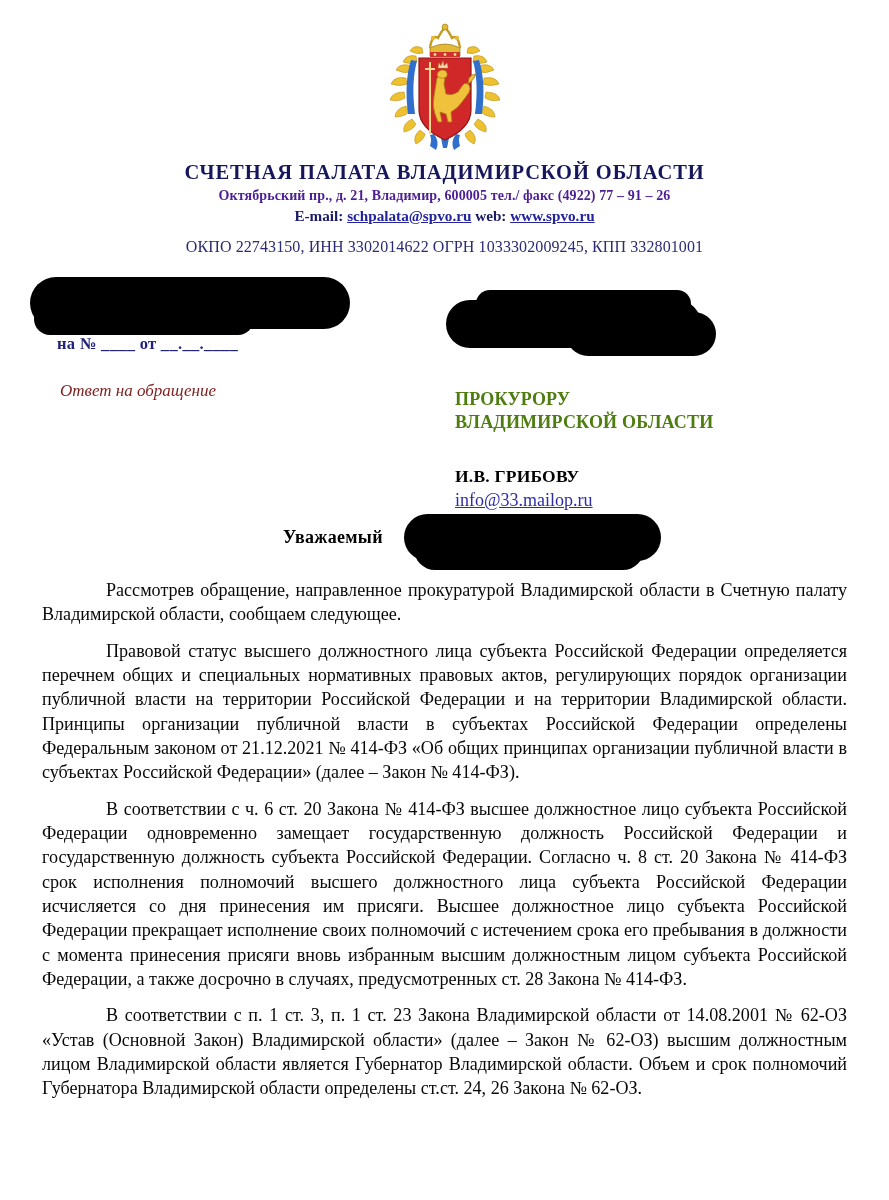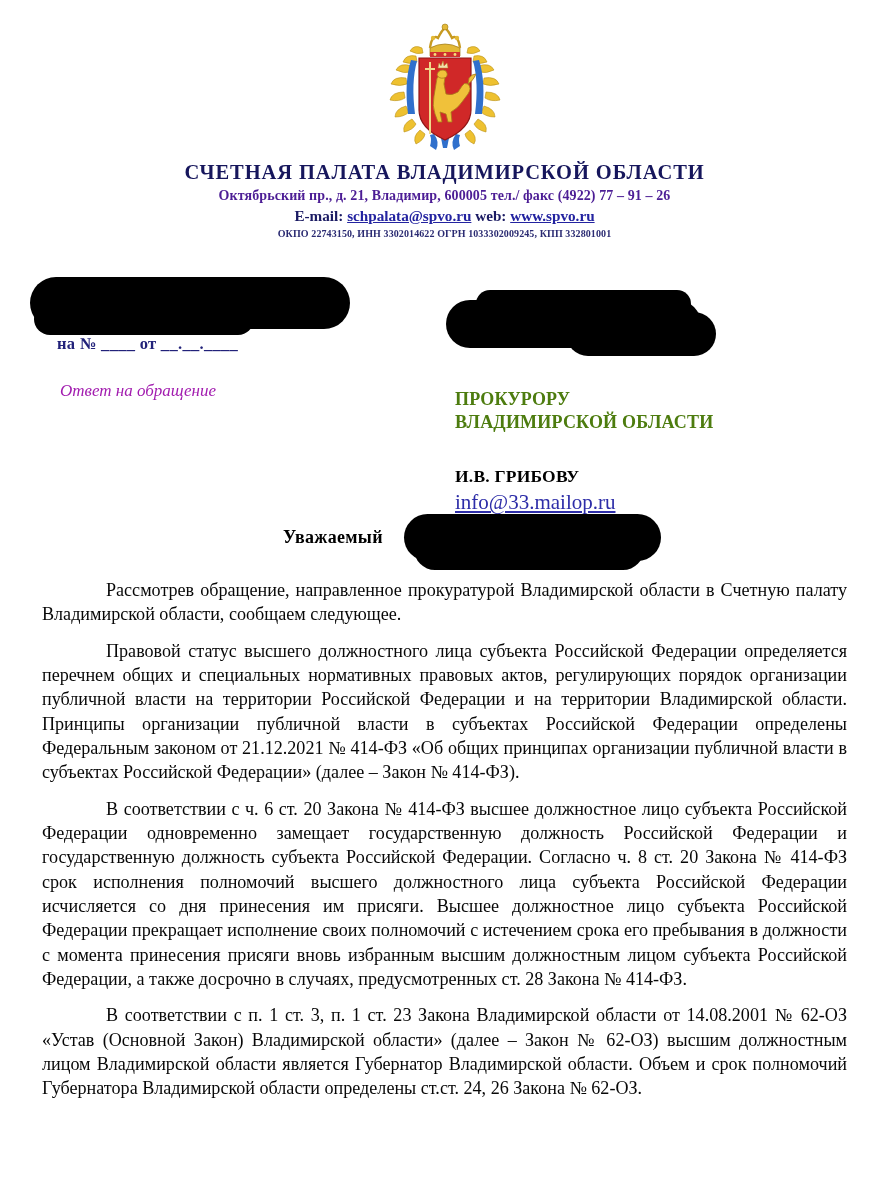--- a/index.html
+++ b/index.html
@@ -65,23 +65,23 @@
     font-size: 15.2px;
     font-weight: bold;
     color: #1b1b63;
   }
   .org-email-line a,
   .org-email-line .lnk {
     color: #2323a0;
     text-decoration: underline;
   }
   .org-codes {
-    margin-top: 3px;
-    font-size: 10px;
-    font-weight: bold;
+    margin-top: 13px;
+    font-size: 16px;
+    font-weight: normal;
     color: #2b2b72;
     letter-spacing: 0.1px;
   }
 
   
   .ref-block {
     position: absolute;
     left: 57px;
     top: 334px;
     width: 330px;
@@ -92,21 +92,21 @@
     color: #22227a;
     letter-spacing: 0.3px;
     white-space: nowrap;
   }
   .subject-line {
     position: absolute;
     left: 60px;
     top: 381px;
     font-size: 17px;
     font-style: italic;
-    color: #a21caf;
+    color: #7f1d1d;
   }
 
   
   .recipient {
     position: absolute;
     left: 455px;
     top: 388px;
     width: 400px;
   }
   .recipient-role {
@@ -118,21 +118,21 @@
   }
   .recipient-name {
     margin-top: 32px;
     font-size: 17.5px;
     font-weight: bold;
     letter-spacing: 0.2px;
     color: #000000;
   }
   .recipient-email {
     margin-top: 3px;
-    font-size: 21px;
+    font-size: 18px;
     color: #2d2da8;
     text-decoration: underline;
   }
 
   
   .salutation {
     position: absolute;
     left: 283px;
     top: 527px;
     font-size: 18px;

